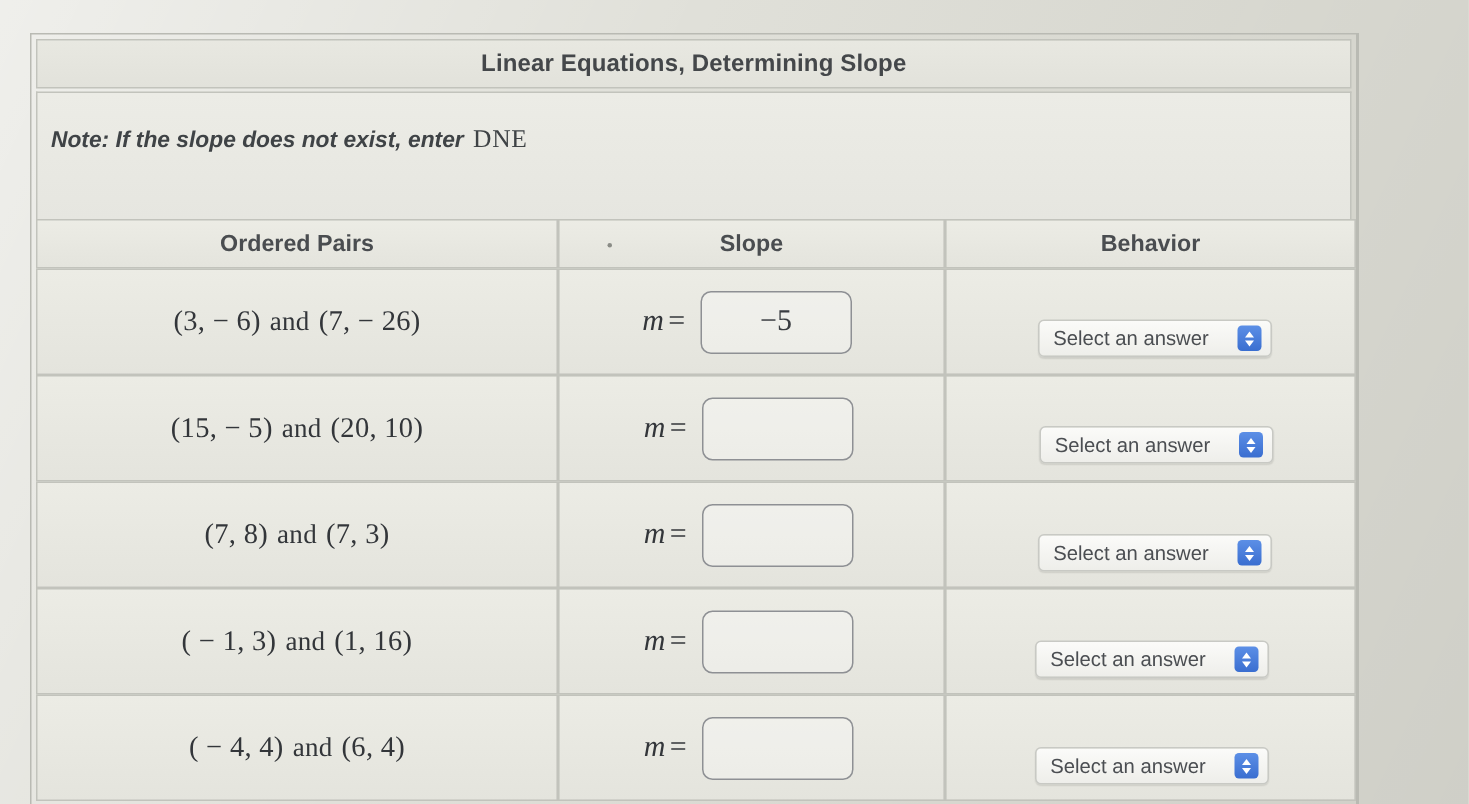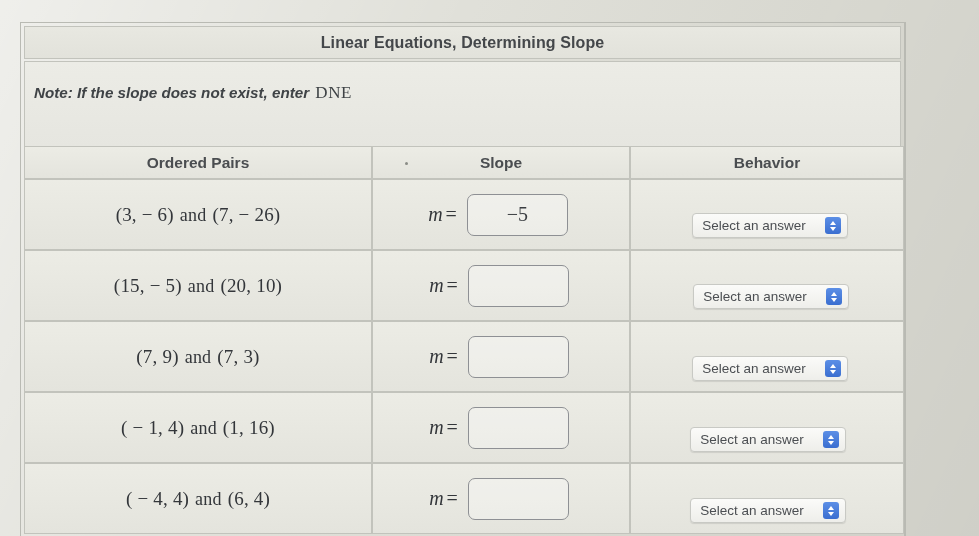--- a/index.html
+++ b/index.html
@@ -323,21 +323,21 @@
             <span class="chev down"></span>
           </span>
         </div>
       </div>
     </td>
   </tr>
 
   <tr class="r2">
     <td class="cell body-cell">
       <div class="pair">
-        <span class="op">(7, 9)</span><span class="and">and</span><span class="op">(7, 3)</span>
+        <span class="op">(7, 8)</span><span class="and">and</span><span class="op">(7, 3)</span>
       </div>
     </td>
     <td class="cell body-cell">
       <div class="slope-wrap">
         <span class="m-label"><span>m</span><span class="eq">=</span></span>
         <input class="slope-input" type="text" placeholder="" style="">
       </div>
     </td>
     <td class="cell body-cell">
       <div class="behav-wrap">
@@ -348,21 +348,21 @@
             <span class="chev down"></span>
           </span>
         </div>
       </div>
     </td>
   </tr>
 
   <tr class="r3">
     <td class="cell body-cell">
       <div class="pair">
-        <span class="op">( − 1, 4)</span><span class="and">and</span><span class="op">(1, 16)</span>
+        <span class="op">( − 1, 3)</span><span class="and">and</span><span class="op">(1, 16)</span>
       </div>
     </td>
     <td class="cell body-cell">
       <div class="slope-wrap">
         <span class="m-label"><span>m</span><span class="eq">=</span></span>
         <input class="slope-input" type="text" placeholder="" style="">
       </div>
     </td>
     <td class="cell body-cell">
       <div class="behav-wrap">

